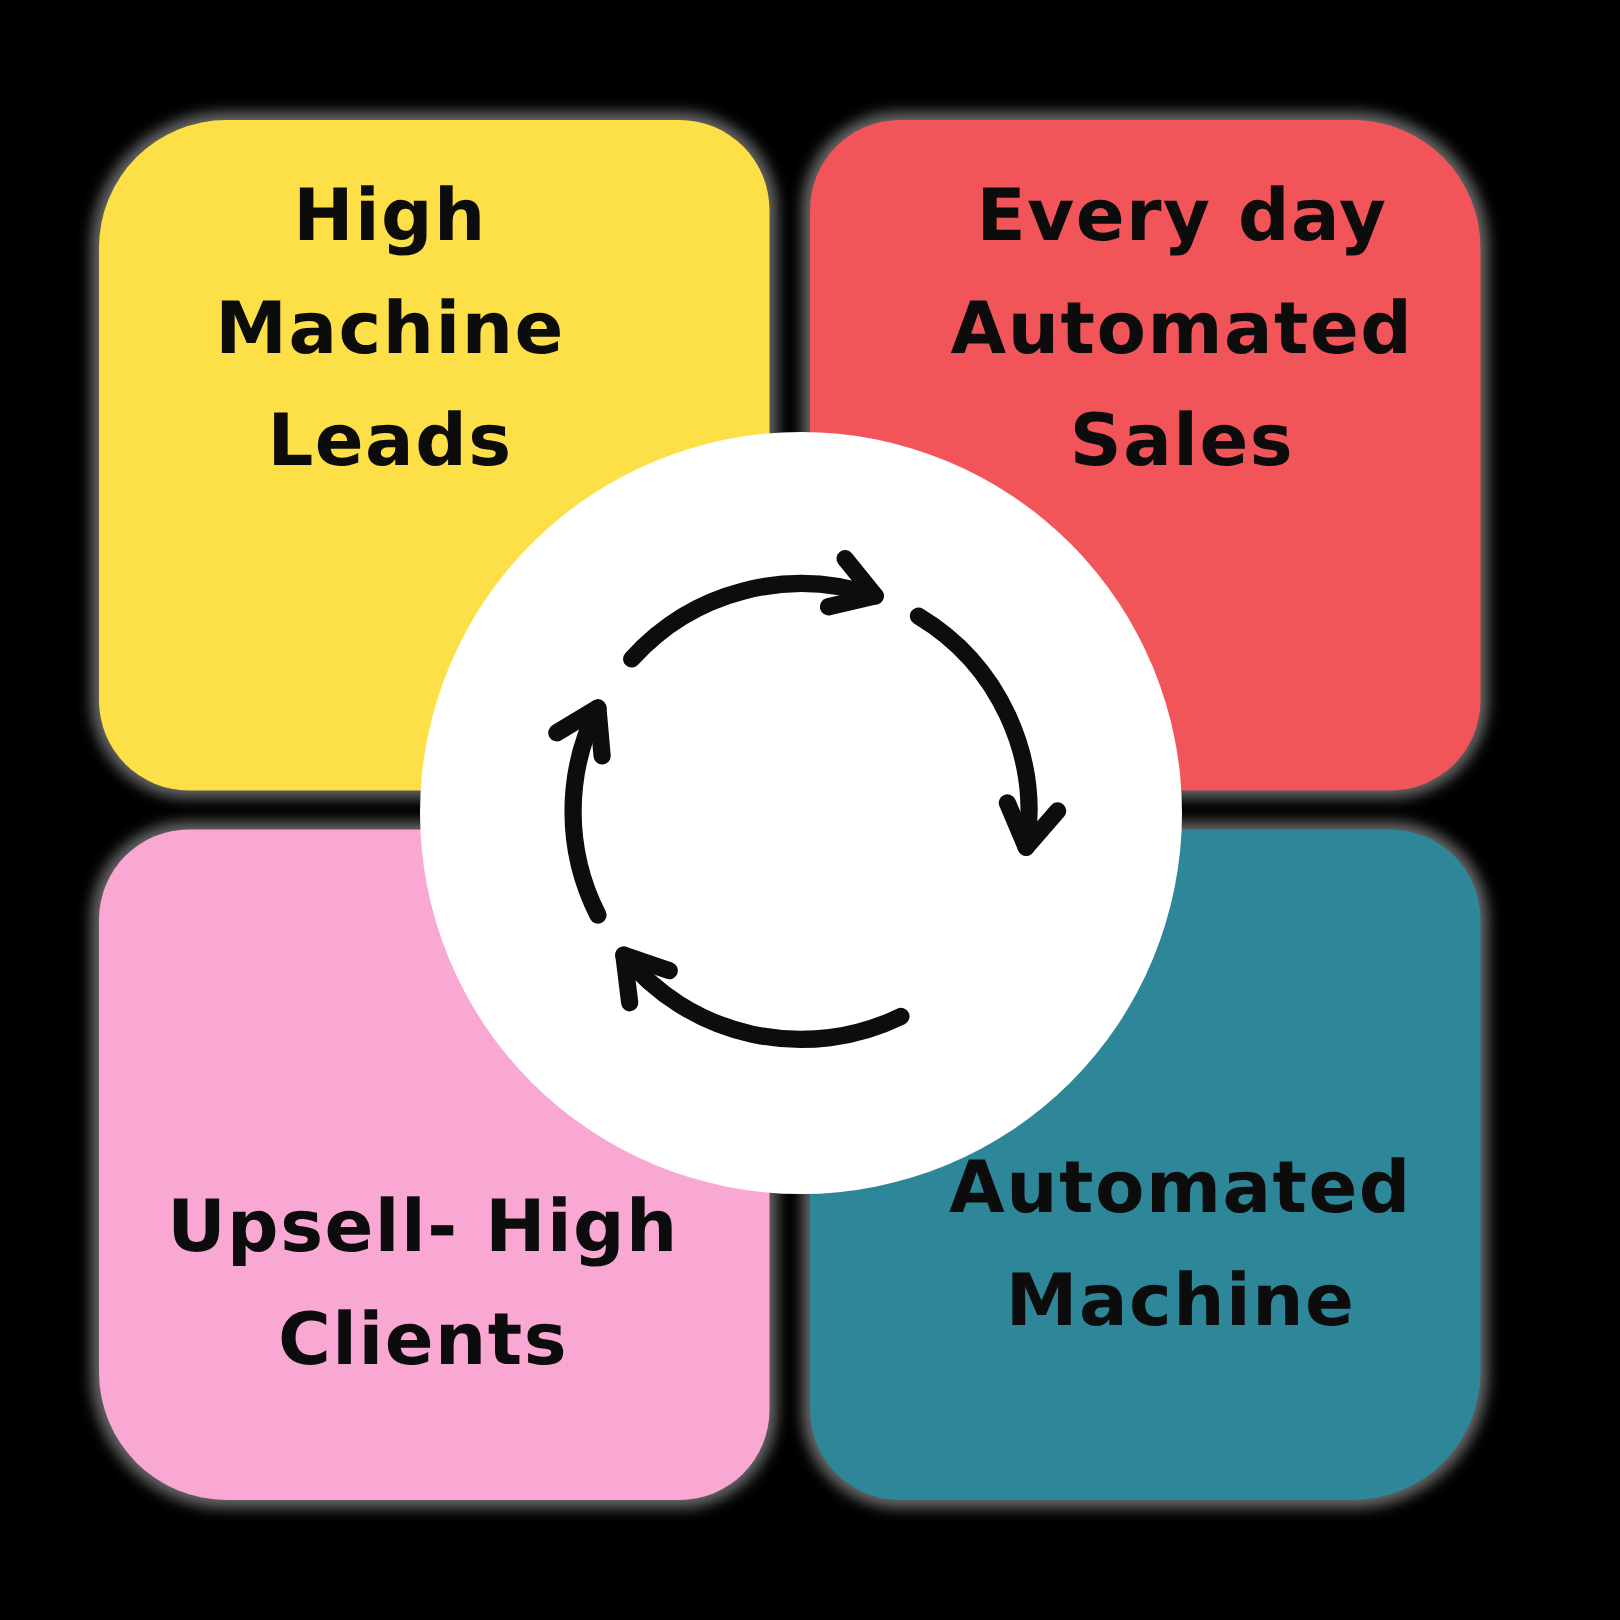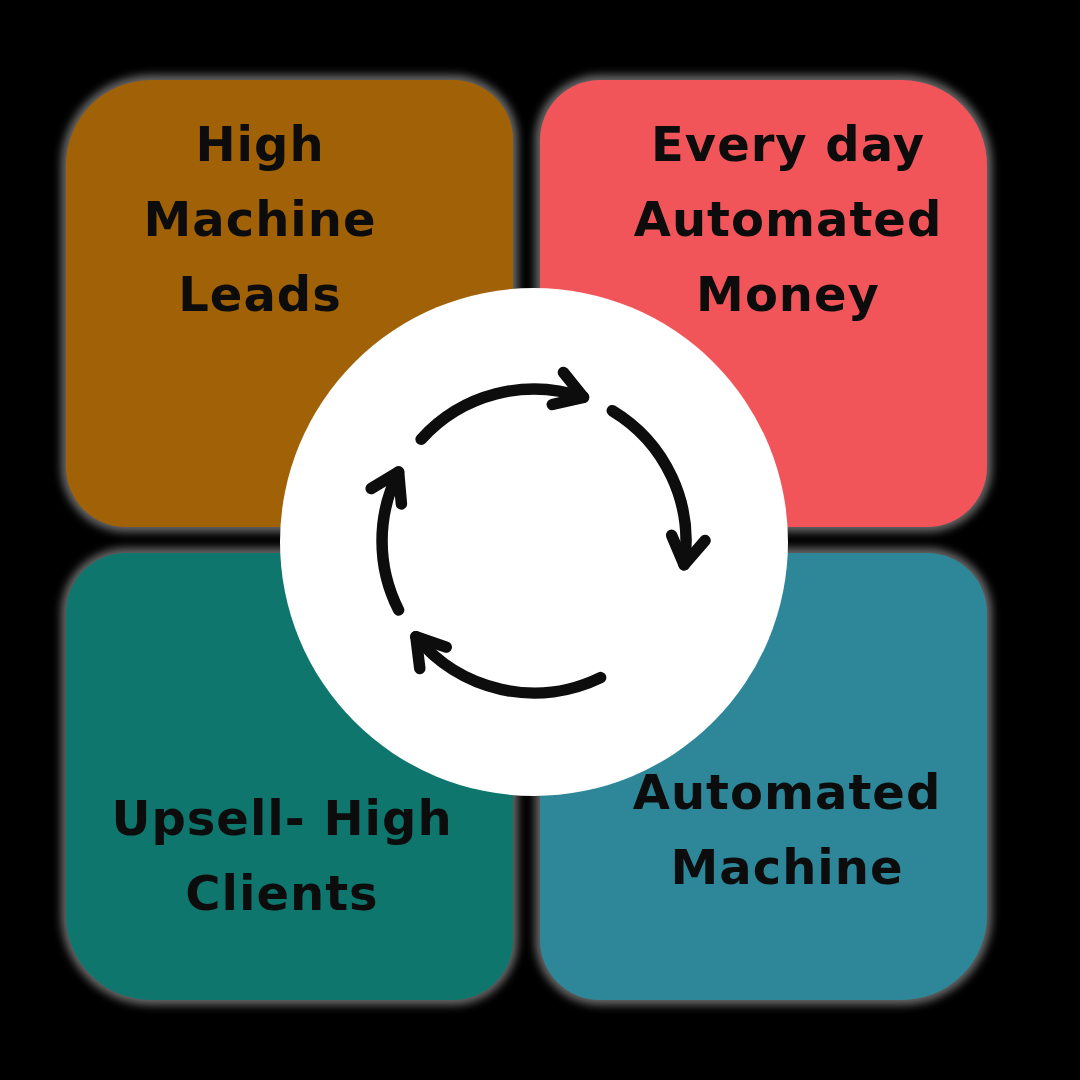--- a/index.html
+++ b/index.html
@@ -57,37 +57,37 @@
     stroke-width: 11.5;
     stroke-linecap: round;
     stroke-linejoin: round;
   }
 </style>
 </head>
 <body>
 
 <div class="canvas" style="background-color: rgb(0, 0, 0);">
 
-  <div class="quadrant" id="q-tl" style="background-color: #a16207;">
+  <div class="quadrant" id="q-tl" style="background-color: #fde047;">
     <div class="qtext" id="t-tl" style="color: rgb(12, 12, 12);">
       <div class="line">High</div>
       <div class="line">Machine</div>
       <div class="line">Leads</div>
     </div>
   </div>
 
   <div class="quadrant" id="q-tr" style="background-color: rgb(241, 85, 89);">
     <div class="qtext" id="t-tr" style="color: rgb(12, 12, 12);">
       <div class="line">Every day</div>
       <div class="line">Automated</div>
-      <div class="line">Money</div>
+      <div class="line">Sales</div>
     </div>
   </div>
 
-  <div class="quadrant" id="q-bl" style="background-color: #0f766e;">
+  <div class="quadrant" id="q-bl" style="background-color: #f9a8d4;">
     <div class="qtext" id="t-bl" style="color: rgb(12, 12, 12);">
       <div class="line">Upsell- High</div>
       <div class="line">Clients</div>
     </div>
   </div>
 
   <div class="quadrant" id="q-br" style="background-color: rgb(46, 135, 153);">
     <div class="qtext" id="t-br" style="color: rgb(12, 12, 12);">
       <div class="line">Automated</div>
       <div class="line">Machine</div>

